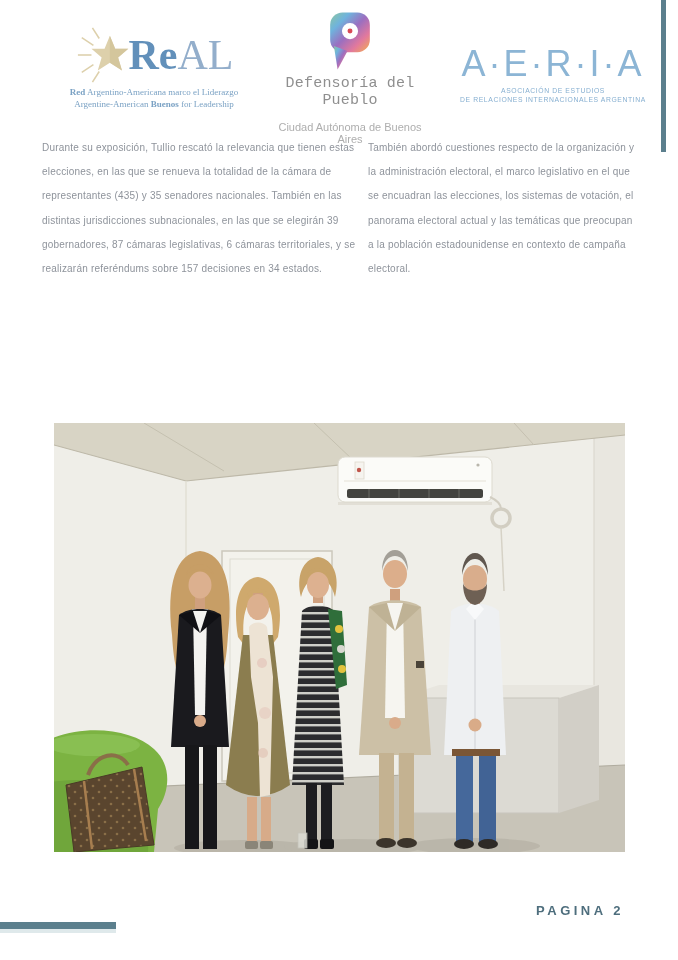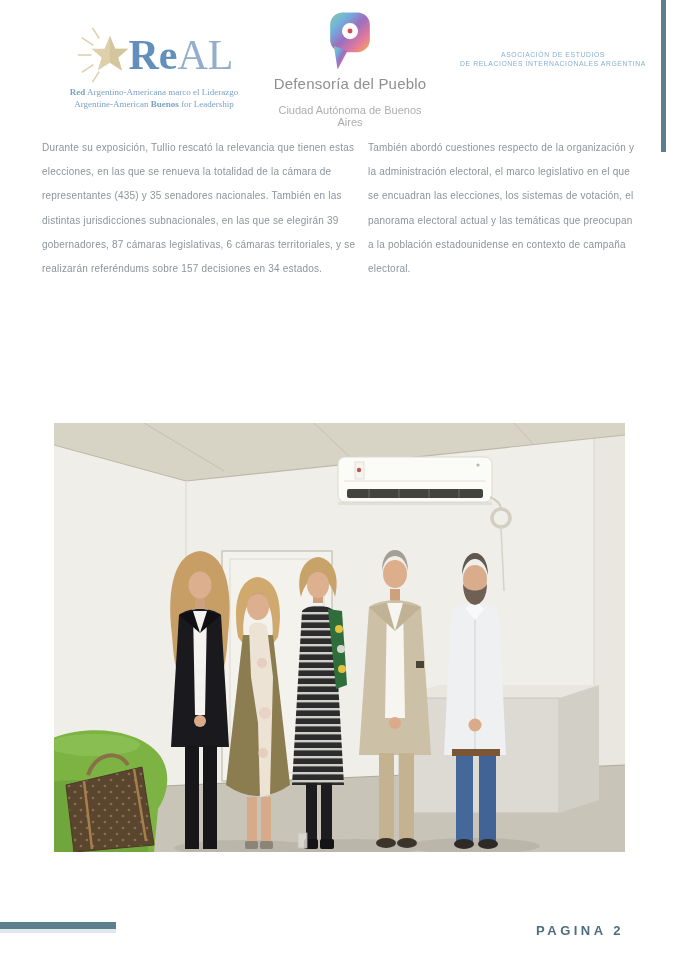--- a/index.html
+++ b/index.html
@@ -15,40 +15,40 @@
   .logo-real{position:absolute;left:56px;top:24px;width:196px;text-align:center;}
   .real-row{display:flex;align-items:center;justify-content:center;}
   .real-star{flex:0 0 auto;margin-right:-8px;}
   .real-word{font-family:"Liberation Serif",serif;font-size:42px;line-height:1;}
   .real-word .re{font-weight:bold;color:#6290ba;}
   .real-word .al{color:#93aecb;}
   .real-tag{font-family:"Liberation Serif",serif;font-size:9px;color:#7ba2c4;line-height:12px;}
   .real-tag b{font-weight:bold;}
 
   .logo-def{position:absolute;left:268px;top:10px;width:164px;text-align:center;}
-  .def-name{font-size:15px;color:#8f8f8f;margin-top:3px;letter-spacing:.2px;font-weight:500;}
+  .def-name{font-size:15px;color:#8f8f8f;margin-top:3px;letter-spacing:.2px;font-weight:500;font-family:Liberation Mono, monospace;}
   .def-sub{font-size:11px;color:#aeaeae;margin-top:12px;}
 
   .logo-aeria{position:absolute;left:458px;top:46px;width:190px;text-align:center;color:#8cb5d5;}
   .aeria-acronym{font-size:36px;letter-spacing:3px;line-height:1;}
   .aeria-sub{font-size:6.8px;letter-spacing:.6px;line-height:9px;margin-top:4px;color:#86afd1;}
 
   
   .columns{position:absolute;left:42px;top:136px;display:flex;}
   .col-left{width:314px;margin-right:12px;}
   .col-right{width:268px;}
   .body-text{font-size:10px;line-height:24.2px;color:#8e939b;letter-spacing:.2px;}
 
   
   .photo{position:absolute;left:54px;top:423px;width:571px;height:429px;overflow:hidden;}
   .photo svg{display:block;}
 
   
   .page-number{position:absolute;top:903px;right:54px;font-size:13px;font-weight:bold;
-               letter-spacing:3.5px;color:#4e6e7d;margin-top:20px;}
+               letter-spacing:3.5px;color:#4e6e7d;}
 </style>
 </head>
 <body>
 
 <div class="page">
 
   <div class="vbar"></div>
 
   <div class="logo-real">
     <div class="real-row">
@@ -83,20 +83,21 @@
       <rect x="8" y="4" width="64" height="64" rx="20" fill="url(#pgrad)"></rect>
       <polygon points="14,58 36,66 20,96" fill="url(#pgrad)"></polygon>
       <circle cx="40" cy="34" r="13" fill="#ffffff"></circle>
       <circle cx="40" cy="34" r="4" fill="#d94a56"></circle>
     </svg>
     <div class="def-name">Defensoría del Pueblo</div>
     <div class="def-sub">Ciudad Autónoma de Buenos Aires</div>
   </div>
 
   <div class="logo-aeria">
+    <div class="aeria-acronym">A·E·R·I·A</div>
     <div class="aeria-sub">ASOCIACIÓN DE ESTUDIOS</div>
     <div class="aeria-sub" style="margin-top:0;">DE RELACIONES INTERNACIONALES ARGENTINA</div>
   </div>
 
   <div class="columns">
     <div class="col-left body-text">Durante su exposición, Tullio rescató la relevancia que tienen estas elecciones, en las que se renueva la totalidad de la cámara de representantes (435) y 35 senadores nacionales. También en las distintas jurisdicciones subnacionales, en las que se elegirán 39 gobernadores, 87 cámaras legislativas, 6 cámaras territoriales, y se realizarán referéndums sobre 157 decisiones en 34 estados.</div>
     <div class="col-right body-text">También abordó cuestiones respecto de la organización y la administración electoral, el marco legislativo en el que se encuadran las elecciones, los sistemas de votación, el panorama electoral actual y las temáticas que preocupan a la población estadounidense en contexto de campaña electoral.</div>
   </div>
 
   <div class="photo" role="img" aria-label="Cinco personas posando de pie en una sala blanca con aire acondicionado: tres mujeres y dos hombres; un sillón verde con una cartera marrón a la izquierda.">

